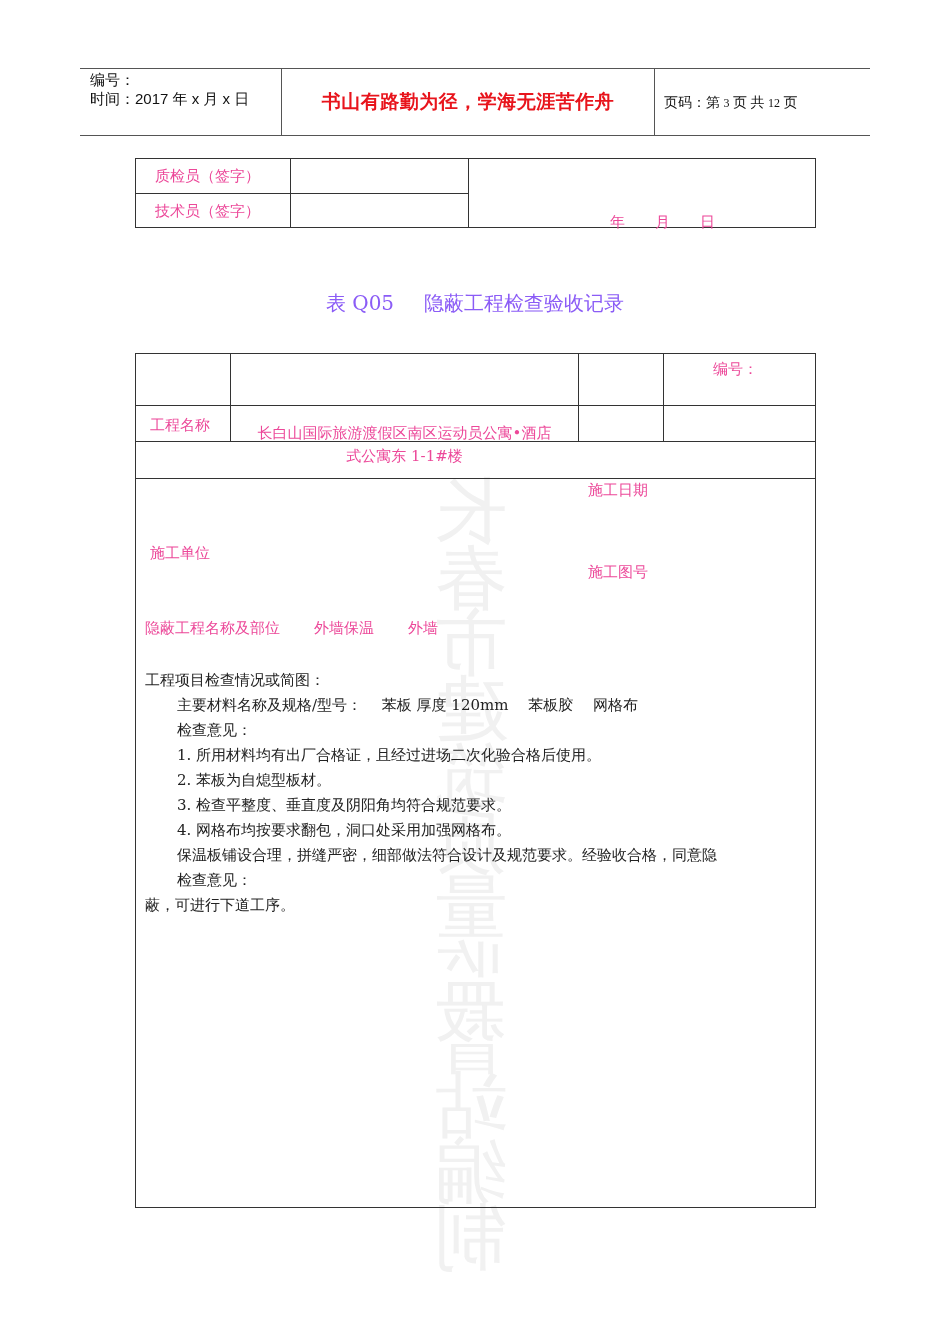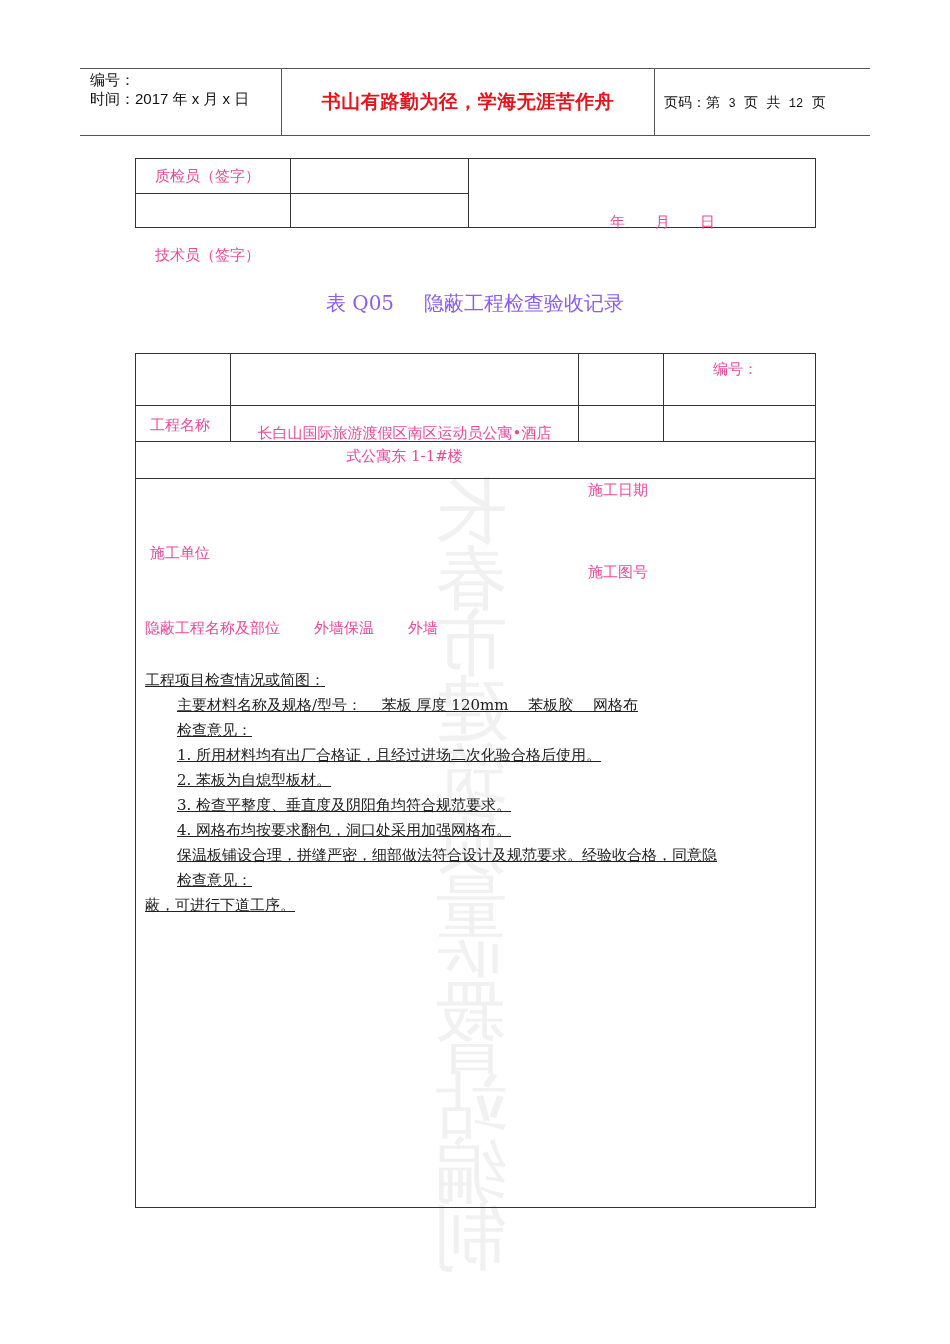--- a/index.html
+++ b/index.html
@@ -5,29 +5,29 @@
   html, body { margin:0; padding:0; background:#fff; }
   body { width:950px; height:1344px; position:relative; overflow:hidden;
          font-family:"DejaVu Serif","Liberation Serif",serif; color:#222; }
   .abs { position:absolute; }
   
   .hdr-line { position:absolute; left:80px; width:790px; height:1px; background:#555; }
   .hdr-vline { position:absolute; top:69px; height:66px; width:1px; background:#555; }
   .hdr-left { left:90px; top:70px; font-family:"Liberation Sans","DejaVu Sans",sans-serif; font-size:15px; line-height:19px; color:#111; }
   .hdr-mid { left:282px; top:69px; width:372px; height:66px; display:flex; align-items:center; justify-content:center;
              font-family:"DejaVu Sans","Liberation Sans",sans-serif; font-weight:bold; font-size:19px; color:#e8141c; letter-spacing:0.5px; }
-  .hdr-right { left:664px; top:94px; font-family:Liberation Mono, monospace; font-size:14px; color:#111; }
+  .hdr-right { left:664px; top:94px; font-family:Liberation Serif, serif; font-size:14px; color:#111; }
   .hdr-right .num { font-size:12px; }
   
   .line-h { position:absolute; height:1px; background:#333; }
   .line-v { position:absolute; width:1px; background:#333; }
   .cell-text { position:absolute; font-size:15px; color:#ec4899; white-space:nowrap; }
   .title { left:0; width:950px; top:290px; text-align:center; font-size:20px; color:#8b5cf6; }
   .title .gap { display:inline-block; width:30px; }
-  .body-text { position:absolute; left:145px; width:665px; font-size:15px; line-height:25px; color:#222;text-decoration:underline; }
+  .body-text { position:absolute; left:145px; width:665px; font-size:15px; line-height:25px; color:#222; }
   .body-text p { margin:0; }
   .indent { padding-left:32px; }
   .watermark { position:absolute; left:432px; top:478px; width:76px; font-size:72px; line-height:66px;
                color:#f1f1f1; font-family:"DejaVu Serif",serif; text-align:center; transform:scaleX(-1);
                pointer-events:none; z-index:0; }
   .fg { position:relative; z-index:1; }
 </style>
 </head>
 <body>
 
@@ -53,21 +53,21 @@
 <div>
   <div class="line-h" style="left:135px; width:681px; top:158px;"></div>
   <div class="line-h" style="left:135px; width:333px; top:193px;"></div>
   <div class="line-h" style="left:135px; width:681px; top:227px;"></div>
   <div class="line-v" style="left:135px; top:158px; height:70px;"></div>
   <div class="line-v" style="left:290px; top:158px; height:70px;"></div>
   <div class="line-v" style="left:468px; top:158px; height:70px;"></div>
   <div class="line-v" style="left:815px; top:158px; height:70px;"></div>
   <div class="cell-text" style="left:155px; top:167px;">质检员（签字）</div>
   <div class="cell-text" style="left:300px; top:167px; width:160px;"></div>
-  <div class="cell-text" style="left:155px; top:202px;margin-top:44px;">技术员（签字）</div>
+  <div class="cell-text" style="left:155px; top:202px;">技术员（签字）</div>
   <div class="cell-text" style="left:300px; top:202px; width:160px;"></div>
   <div class="cell-text" style="left:610px; top:213px;">年　　月　　日</div>
 </div>
 
 <div class="watermark">长春市建筑质量监督站编制</div>
 
 <div class="abs title fg">
   <span>表 Q05</span><span class="gap"></span><span>隐蔽工程检查验收记录</span>
 </div>
 <div class="cell-text fg" style="left:713px; top:333px;">编号：</div>

